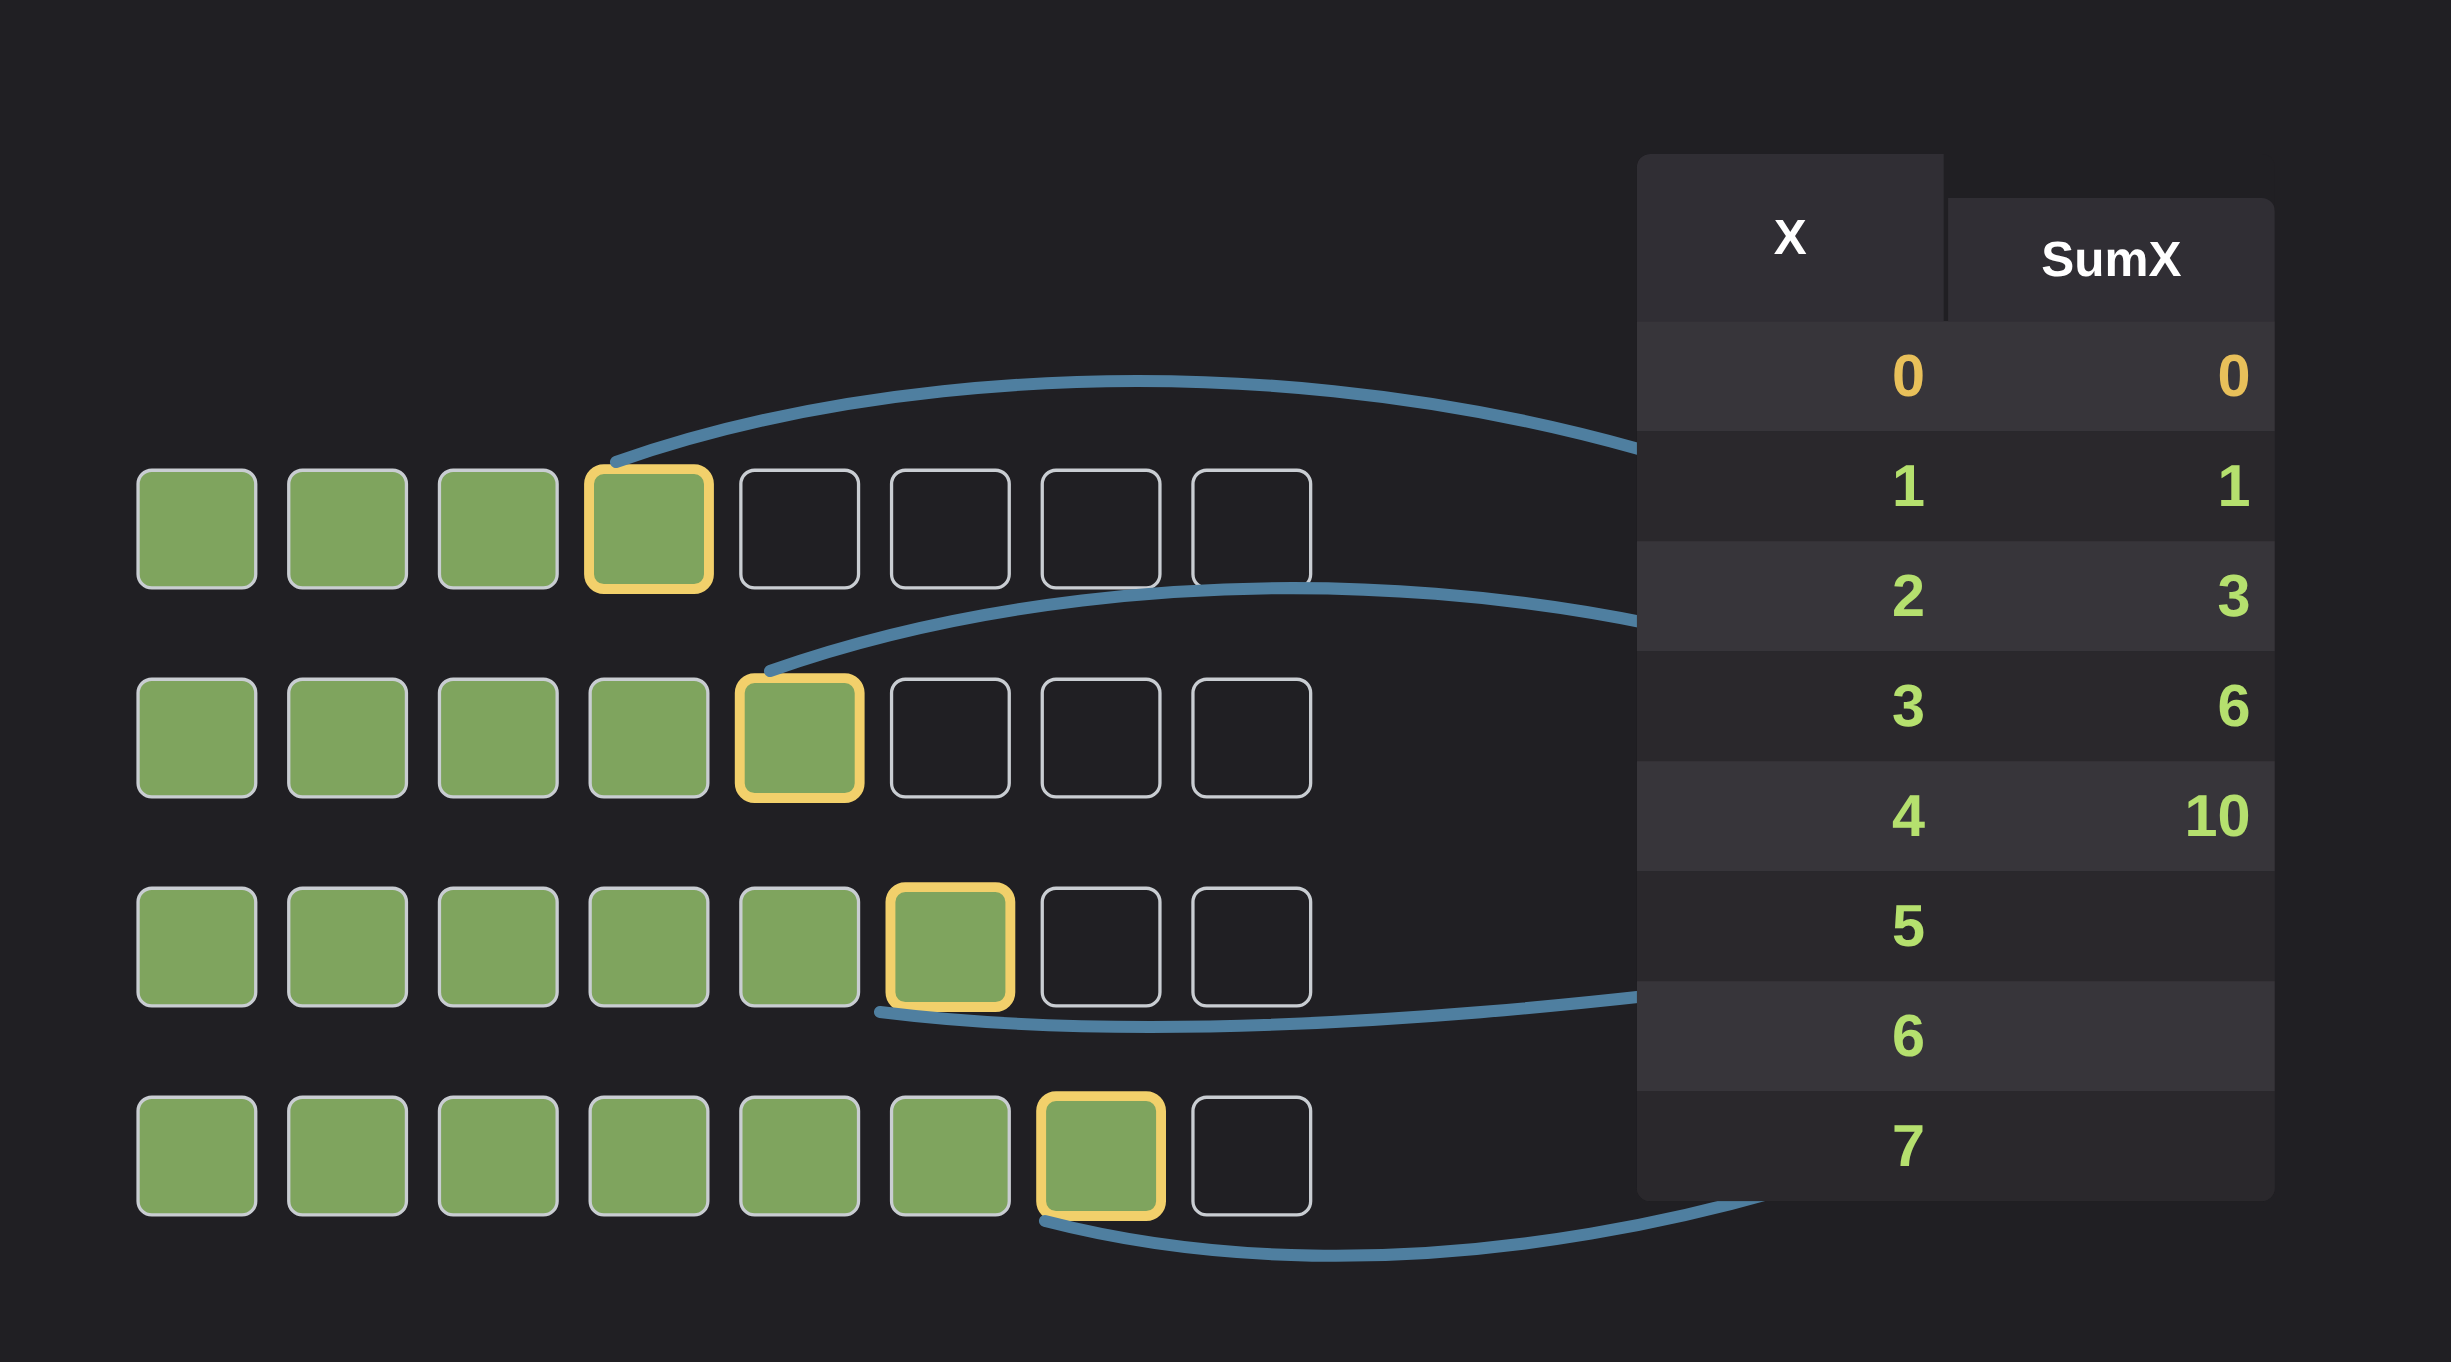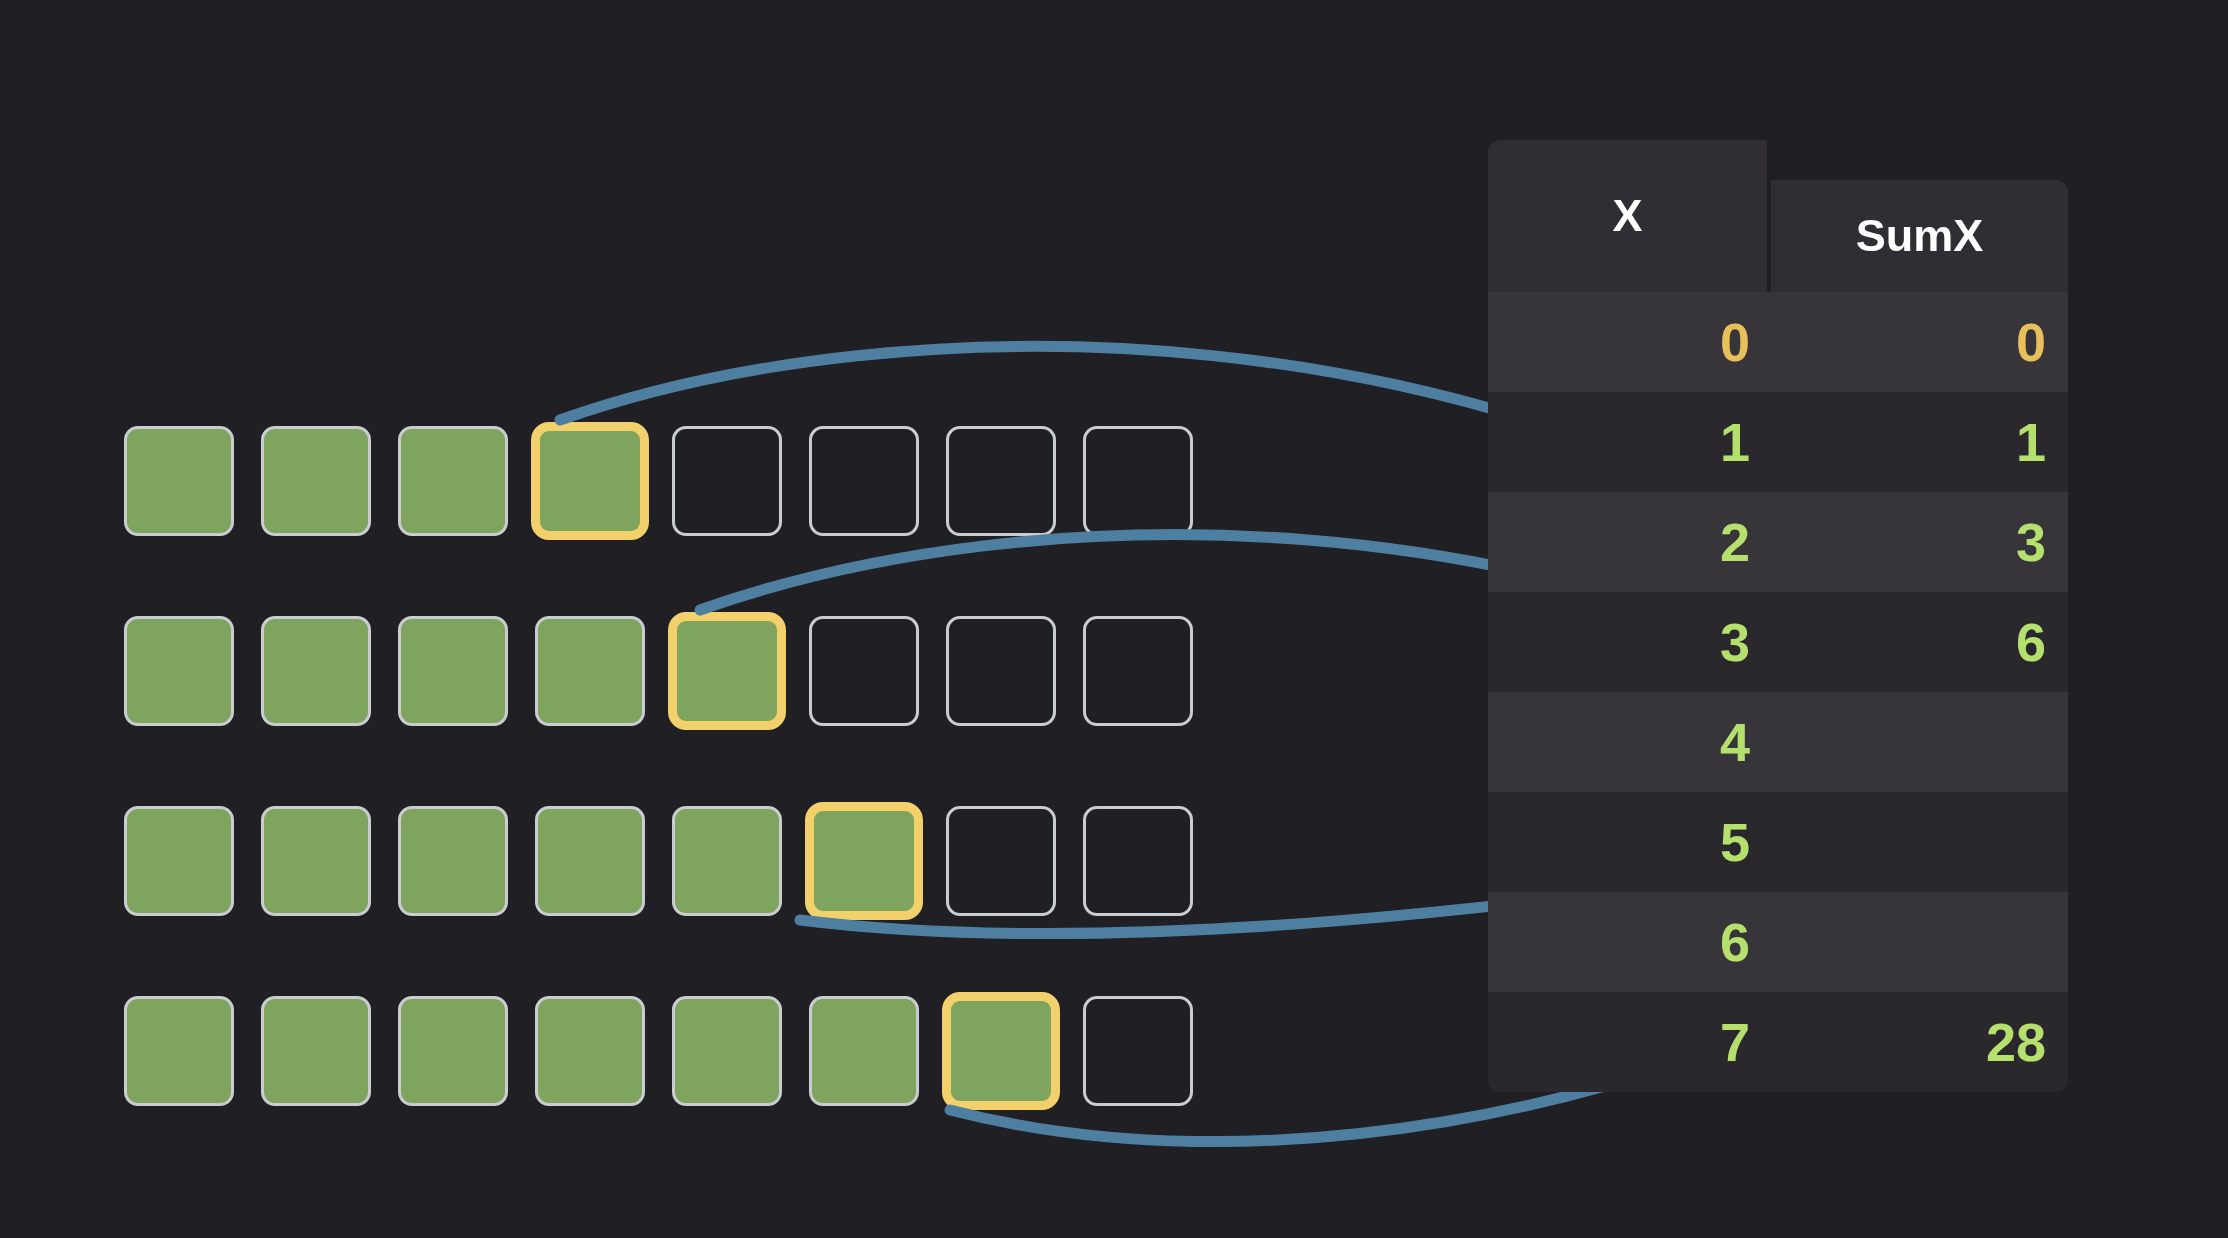--- a/index.html
+++ b/index.html
@@ -154,27 +154,27 @@
         <div class="trow alt">
           <div class="td x v-green">2</div>
           <div class="td sumx v-green">3</div>
         </div>
         <div class="trow norm">
           <div class="td x v-green">3</div>
           <div class="td sumx v-green">6</div>
         </div>
         <div class="trow alt">
           <div class="td x v-green">4</div>
+          <div class="td sumx v-green">10</div>
         </div>
         <div class="trow norm">
           <div class="td x v-green">5</div>
         </div>
         <div class="trow alt">
           <div class="td x v-green">6</div>
         </div>
         <div class="trow norm">
           <div class="td x v-green">7</div>
-          <div class="td sumx v-green">28</div>
         </div>
       </div>
   </div>
 
 </div>
 
 </body></html>

